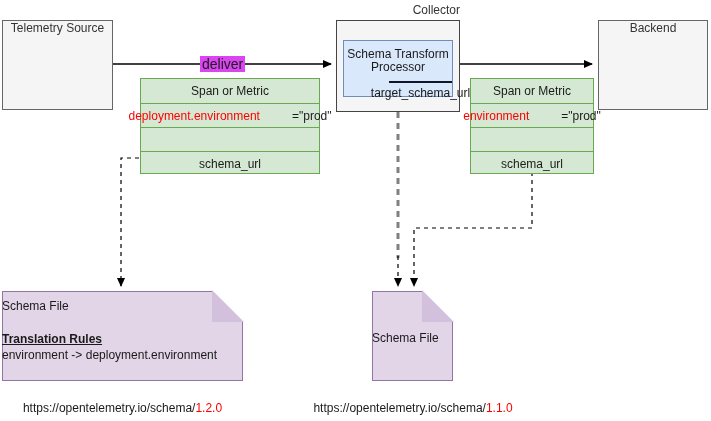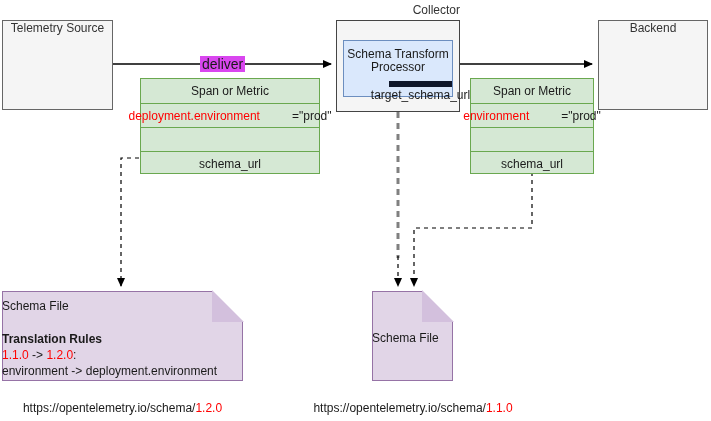--- a/index.html
+++ b/index.html
@@ -55,21 +55,21 @@
     align-items: center;
     justify-content: center;
     font-size: 12px;
     color: #1a1a1a;
     text-align: center;
     line-height: 1.12;
   }
   .proc-row.top { height: 40px; }
   .proc-row.bottom {
     height: 24px;
-    border-top: 6px solid #0f172a;
+    border-top: 2px solid #0f172a;
     margin-left: 45px;
   }
   
   .green-table {
     position: absolute;
     box-sizing: border-box;
     background: #d5e8d4;
     border: 1px solid #6aa84f;
   }
   .green-row {
@@ -115,21 +115,21 @@
     border-left: 0;
   }
   .doc-text {
     position: absolute;
     left: 0;
     right: 0;
     font-size: 12px;
     color: #1a1a1a;
     line-height: 1.35;
   }
-  .doc-text b { font-weight: bold; }
+  .doc-text b { font-weight: bold; text-decoration: underline; }
   
   .url-caption {
     position: absolute;
     font-size: 12px;
     color: #1a1a1a;
     text-align: center;
     white-space: nowrap;
   }
   
   .edge-label {
@@ -225,21 +225,20 @@
     <div class="green-row">schema_url</div>
   </div>
 
   <div class="doc" style="left:2px; top:291px; width:241px; height:90px;">
     <div class="doc-body"></div>
     <div class="doc-fold-cut"></div>
     <div class="doc-fold-tri"></div>
     <div class="doc-text" style="top:7px;">Schema File</div>
     <div class="doc-text" style="top:40px;">
       <div><b>Translation Rules</b></div>
-      <div><span class="red">1.1.0</span><span> -&gt; </span><span class="red">1.2.0</span><span>:</span></div>
       <div>environment -&gt; deployment.environment</div>
     </div>
   </div>
 
   <div class="url-caption" style="left:2px; top:401px; width:241px;"><span>https://opentelemetry.io/schema/</span><span class="red">1.2.0</span></div>
 
   <div class="doc" style="left:372px; top:291px; width:81px; height:90px;">
     <div class="doc-body"></div>
     <div class="doc-fold-cut"></div>
     <div class="doc-fold-tri"></div>

